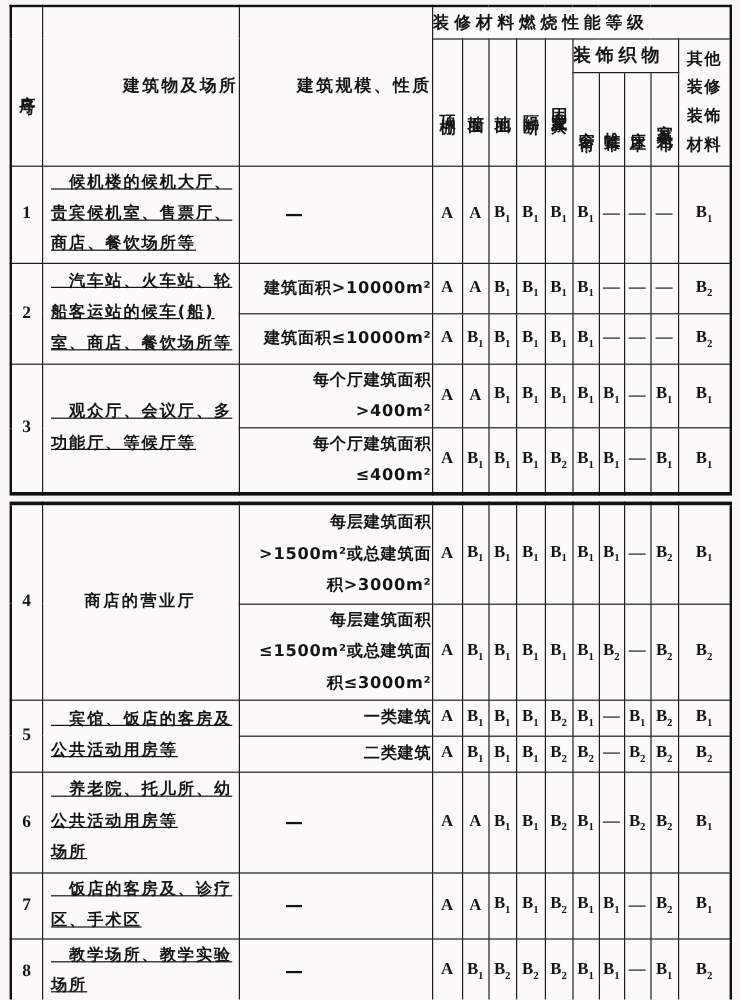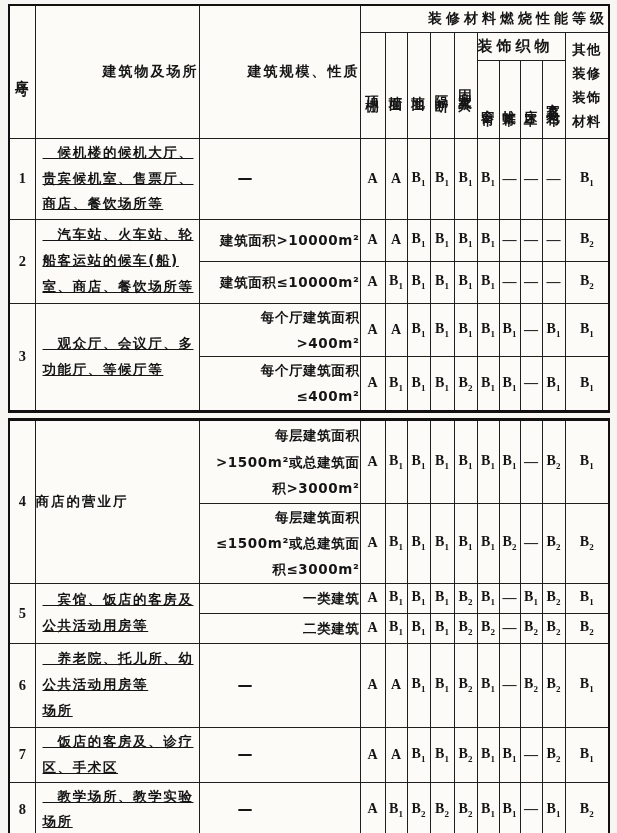--- a/index.html
+++ b/index.html
@@ -6,37 +6,37 @@
   body{width:617px;height:833px;overflow:hidden;
        font-family:"DejaVu Sans","Liberation Sans",sans-serif;color:#151515;}
   .page{padding:4px 8px 0 8px;}
   table.t{border-collapse:collapse;table-layout:fixed;width:600px;background:#fcfbf8;}
   table.t th,table.t td{border:1px solid #1f1f1f;padding:0;font-weight:700;
        color:#151515;overflow:hidden;}
   table.part1{border:2px solid #111;border-bottom-width:3px;}
   table.part2{border:2px solid #111;border-top-width:3px;margin-top:5px;}
 
   
-  .h-group{font-size:14px;letter-spacing:4px;text-align:right;}
+  .h-group{font-size:14px;letter-spacing:4px;text-align:left;}
   .h-top{font-size:14px;letter-spacing:2px;text-align:right;vertical-align:middle;}
   .fabric{font-size:15px;letter-spacing:4px;text-align:left;vertical-align:middle;}
   th.vcell{text-align:center;vertical-align:middle;}
   th.vcell .v{display:inline-block;writing-mode:vertical-rl;text-orientation:upright;
        font-size:13.5px;letter-spacing:3px;line-height:1.05;}
   th.vcell .v2{letter-spacing:4px;}
   th.other .w2{display:inline-block;width:2.15em;word-break:break-all;
        font-size:13.5px;line-height:1.78;letter-spacing:1px;}
 
   
   td.num{text-align:center;vertical-align:middle;
        font-family:"Liberation Serif","DejaVu Serif",serif;font-size:14.5px;}
   td.place{vertical-align:middle;text-align:left;text-decoration:underline;}
   td.place .p{display:block;white-space:pre-line;font-size:13.5px;line-height:1.92;
        letter-spacing:1.6px;padding:1px 2px 1px 7px;}
-  td.place.center{text-align:left;margin-left:12px;}
+  td.place.center{text-align:center;margin-left:12px;}
   td.place.center .p{display:inline-block;letter-spacing:2px;padding:0;}
   td.scale{vertical-align:middle;text-align:right;}
   td.scale .s{display:block;white-space:pre-line;font-size:13.5px;line-height:1.95;
        letter-spacing:0.6px;padding-left:9px;}
   td.scale.dash{text-align:left;}
   td.scale.dash .s{padding-left:38px;font-size:15px;}
   td.val{text-align:center;vertical-align:middle;
        font-family:"Liberation Serif","DejaVu Serif",serif;font-size:14px;}
   td.val sub{font-size:9px;}
 

